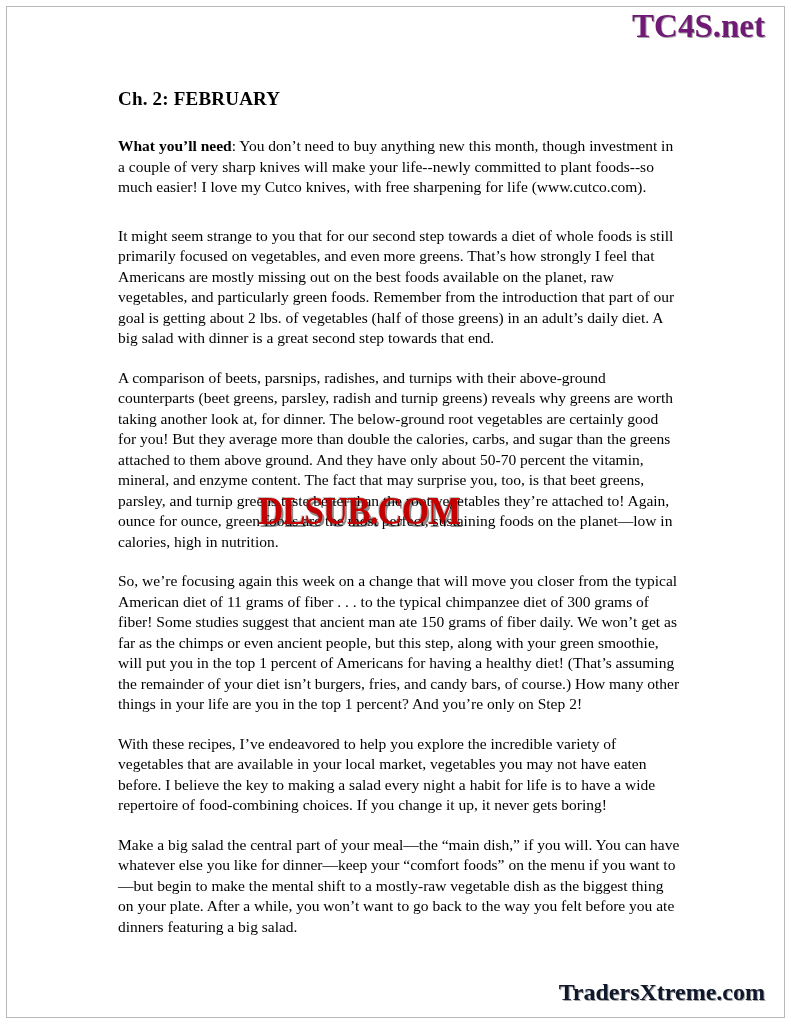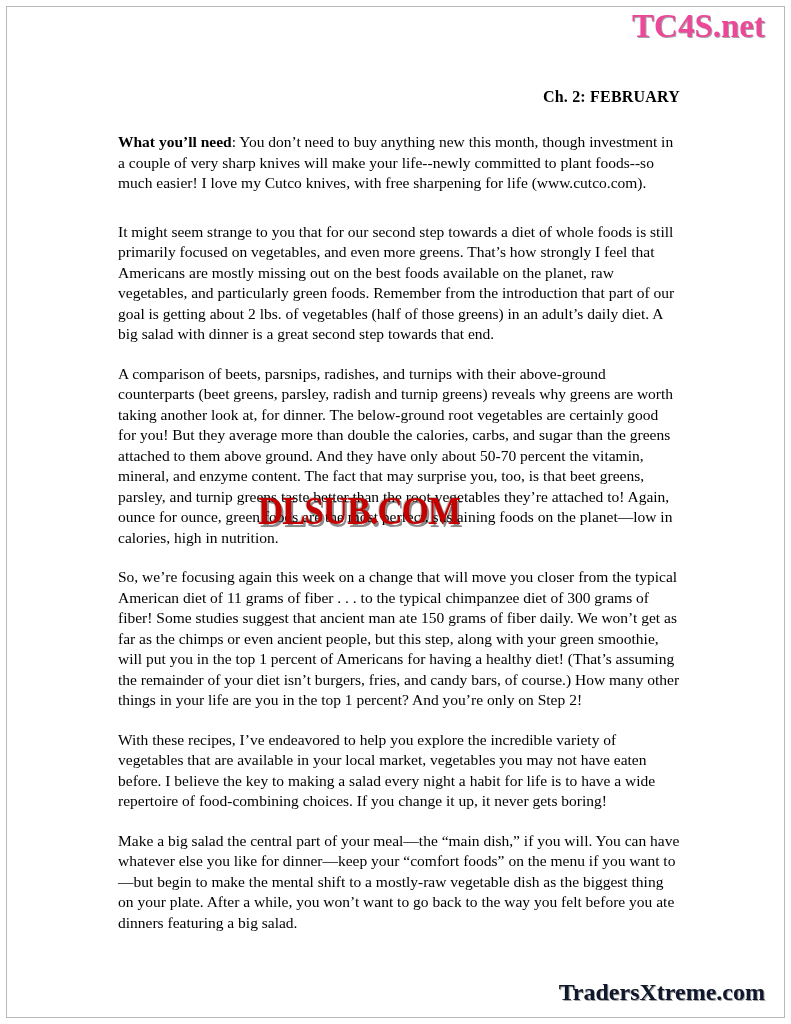--- a/index.html
+++ b/index.html
@@ -28,21 +28,21 @@
   }
 
   
   .wm-top {
     position: absolute;
     right: 26px;
     top: 8px;
     font-family: "Liberation Serif", serif;
     font-weight: bold;
     font-size: 33px;
-    color: #ec4899;
+    color: #701a75;
     letter-spacing: 0px;
     text-shadow: 1px 1px 0 rgba(0,0,0,0.35);
     white-space: nowrap;
   }
   .wm-bottom {
     position: absolute;
     right: 26px;
     bottom: 18px;
     font-family: "Liberation Serif", serif;
     font-weight: bold;
@@ -66,23 +66,23 @@
   }
 
   
   .doc {
     position: absolute;
     left: 118px;
     top: 88px;
     width: 562px;
   }
   .doc-title {
-    text-align: right;
+    text-align: left;
     font-weight: bold;
-    font-size: 16px;
+    font-size: 19px;
     margin: 0 0 26px 0;
     letter-spacing: 0.2px;
   }
   p.para {
     font-size: 15.5px;
     line-height: 20.5px;
     margin: 0 0 19px 0;
     text-align: left;
   }
   p.gap-big {

